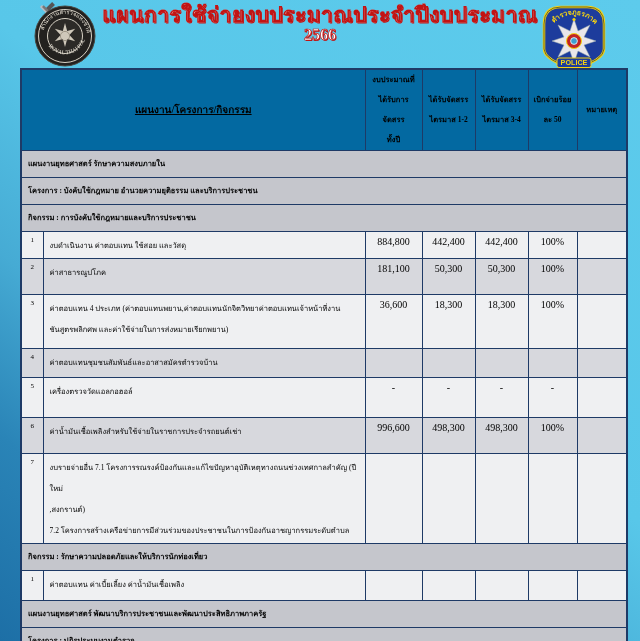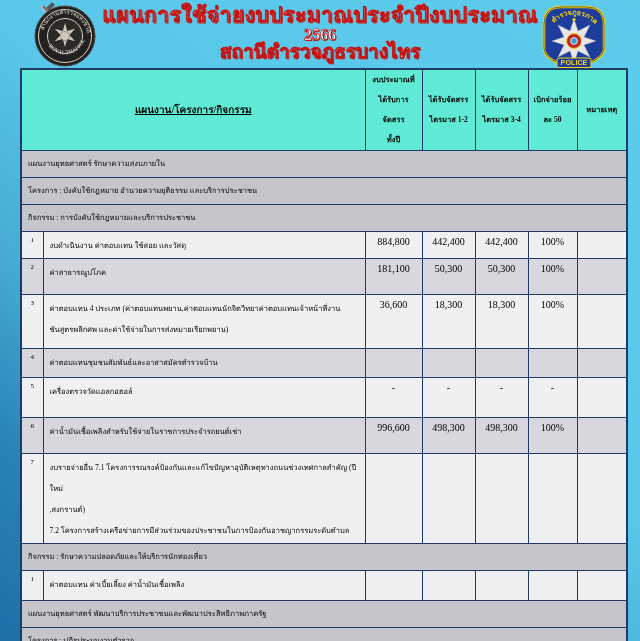--- a/index.html
+++ b/index.html
@@ -19,24 +19,24 @@
   .logo-left{position:absolute;left:24px;top:1px;}
   .logo-right{position:absolute;right:26px;top:2px;}
   
   table.budget{
     position:absolute;left:20px;top:68px;width:606px;
     border-collapse:collapse;table-layout:fixed;
     border:2px solid #1e3a66;background:#eff0f2;
     font-size:7.5px;color:#000;
   }
   table.budget td,table.budget th{border:1px solid #1e3a66;overflow:hidden;}
-  thead th{background:#5eead4;font-weight:bold;text-align:center;vertical-align:middle;
+  thead th{background:#0369a1;font-weight:bold;text-align:center;vertical-align:middle;
            white-space:pre-line;line-height:20px;font-size:7.5px;height:76px;padding:0 2px;}
   thead th.plan-h{font-size:10px;line-height:12px;text-decoration:underline;}
-  tr.sec td{background:#c5c6cc;font-weight:normal;text-align:left;vertical-align:middle;
+  tr.sec td{background:#c5c6cc;font-weight:bold;text-align:left;vertical-align:middle;
             padding:2px 4px 2px 6px;height:22px;line-height:10px;}
   td.no{text-align:center;vertical-align:top;padding-top:4px;font-size:7px;}
   td.desc{text-align:left;vertical-align:top;padding:3px 4px 2px 6px;line-height:21px;
           white-space:pre-line;}
   td.val{text-align:center;vertical-align:top;padding-top:4px;font-size:10px;}
   tr.light td{background:#eff0f2;}
   tr.dark td{background:#d7d8dd;}
   .rh20{height:20px}.rh23{height:23px}.rh24{height:24px}.rh30{height:30px}
   .rh34{height:34px}.rh48{height:48px}.rh76{height:76px}
 </style>
@@ -67,21 +67,20 @@
       <g fill="#cfc8ba">
         <circle cx="41" cy="35" r="3.2"></circle>
         <path d="M41 22 l2.2 8 8-2.2 -5.8 6.2 5.8 6.2 -8-2.2 -2.2 8 -2.2-8 -8 2.2 5.8-6.2 -5.8-6.2 8 2.2 z"></path>
       </g>
       <circle cx="41" cy="35" r="4.6" fill="none" stroke="#8f8878" stroke-width="0.8"></circle>
     </svg>
 
     <div class="titles">
       <div class="t1">แผนการใช้จ่ายงบประมาณประจำปีงบประมาณ</div>
       <div class="t2">2566</div>
-      <div class="t3">สถานีตำรวจภูธรบางไทร</div>
     </div>
 
     <svg class="logo-right" width="80" height="70" viewBox="0 0 80 70">
       <path d="M10 22 Q10 5 27 5 L53 5 Q70 5 70 22 L70 47 Q70 58 40 67 Q10 58 10 47 Z" fill="#1d3c9c" stroke="#f5d312" stroke-width="2.5"></path>
       <path d="M10 22 Q10 5 27 5 L53 5 Q70 5 70 22 L70 47 Q70 58 40 67 Q10 58 10 47 Z" fill="none" stroke="#123" stroke-width="0.6"></path>
       <path id="arcTopR" d="M 17,26 A 25,22 0 0 1 63,26" fill="none"></path>
       <text font-size="7" fill="#f5d312" font-weight="bold" font-family="Liberation Serif, serif">
         <textPath href="#arcTopR" startOffset="10%">ตำรวจภูธรภาค</textPath>
       </text>
       <g>

